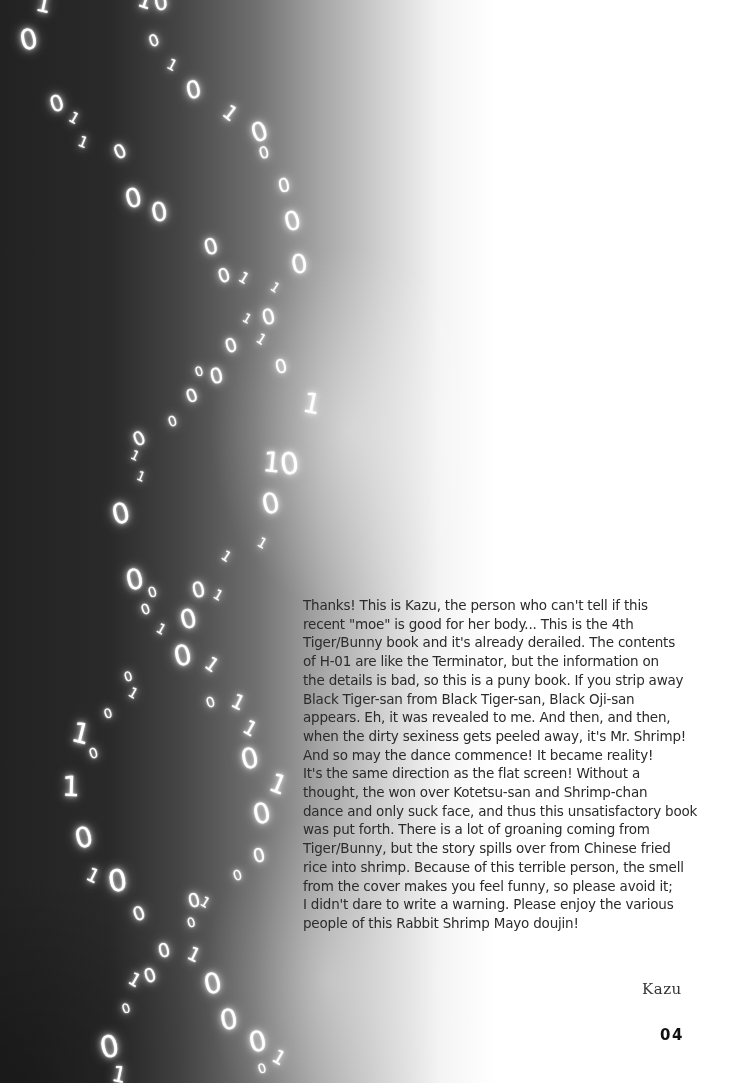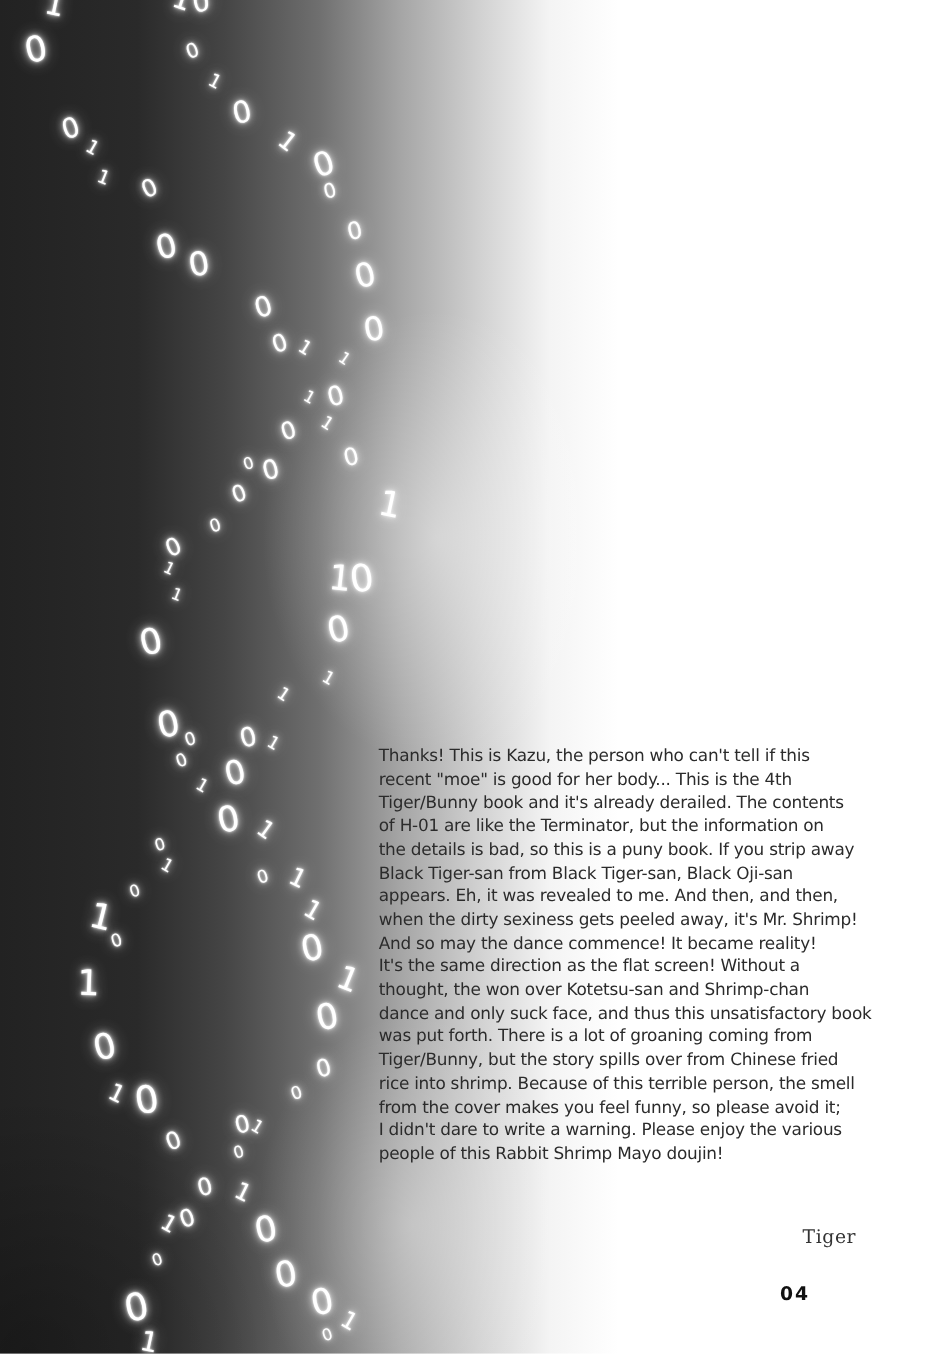--- a/index.html
+++ b/index.html
@@ -49,21 +49,21 @@
   }
   .signature{
     position:absolute;
     left:642px;top:980px;
     font-family:"DejaVu Serif",serif;
     font-size:15px;letter-spacing:.5px;
     color:var(--signature-color,#333333);
   }
   .page-number{
     position:absolute;
-    left:624px;top:1026px;
+    left:660px;top:1026px;
     font-size:15px;font-weight:bold;letter-spacing:1.5px;
     color:var(--pagenum-color,#111111);
   }
 </style>
 </head>
 <body>
 
 <div class="page">
   <div class="bg"></div>
   <div class="digits-layer" id="digits-layer">
@@ -163,15 +163,15 @@
 And so may the dance commence! It became reality!
 It's the same direction as the flat screen! Without a
 thought, the won over Kotetsu-san and Shrimp-chan
 dance and only suck face, and thus this unsatisfactory book
 was put forth. There is a lot of groaning coming from
 Tiger/Bunny, but the story spills over from Chinese fried
 rice into shrimp. Because of this terrible person, the smell
 from the cover makes you feel funny, so please avoid it;
 I didn't dare to write a warning. Please enjoy the various
 people of this Rabbit Shrimp Mayo doujin!</p>
-  <div class="signature">Tiger</div>
+  <div class="signature">Kazu</div>
   <div class="page-number">04</div>
 </div>
 
 </body></html>

